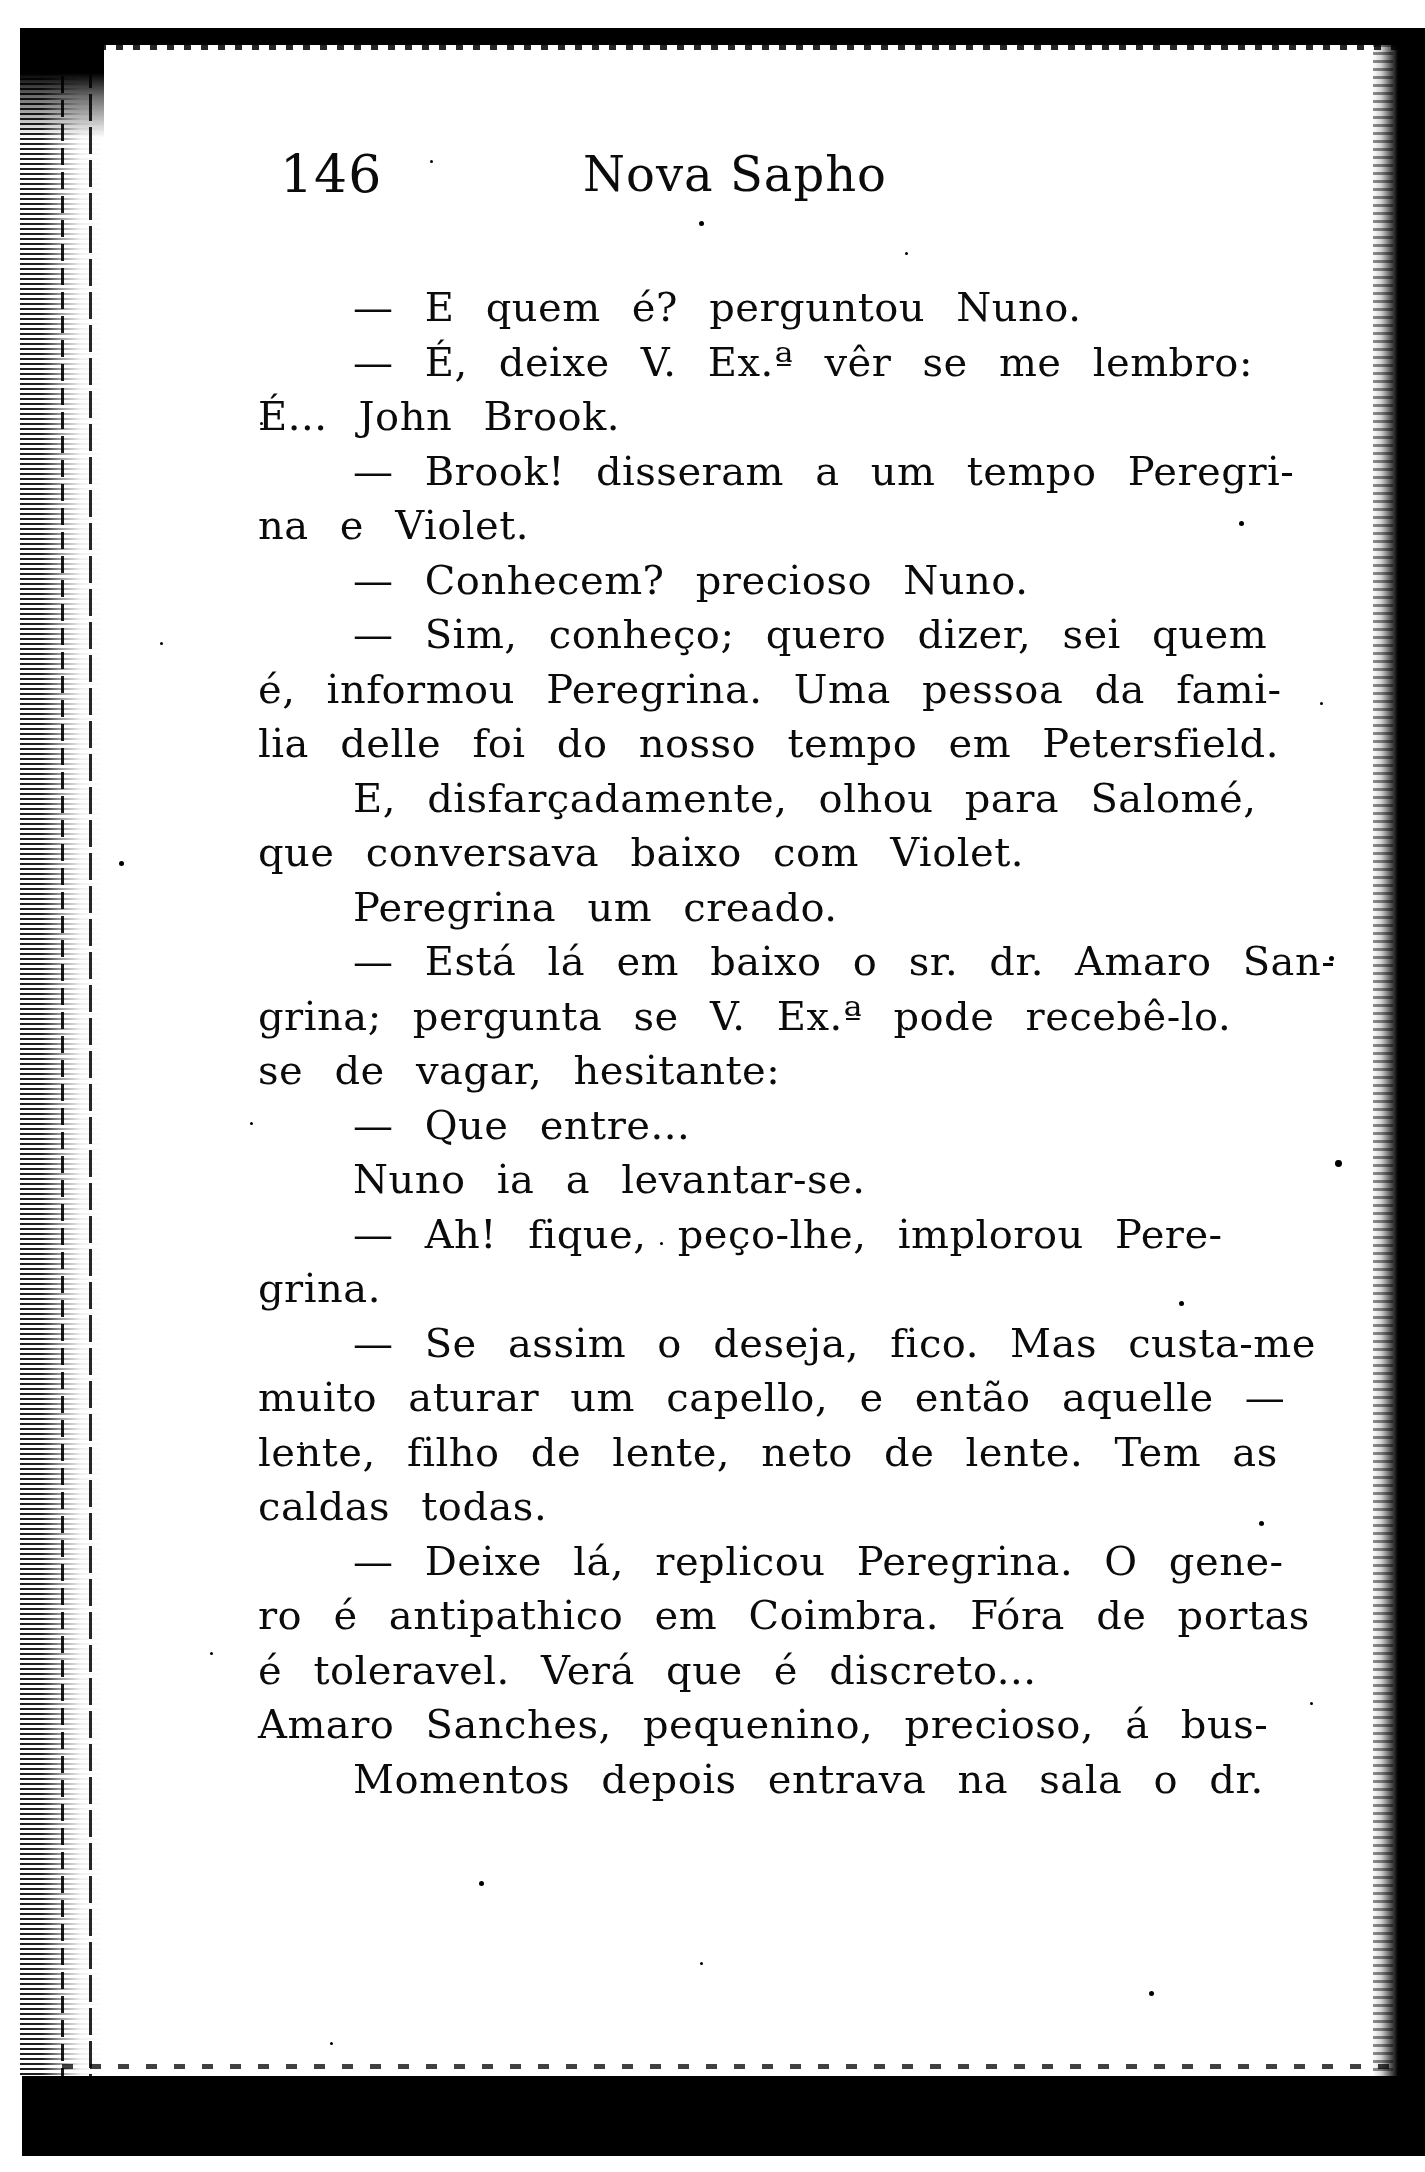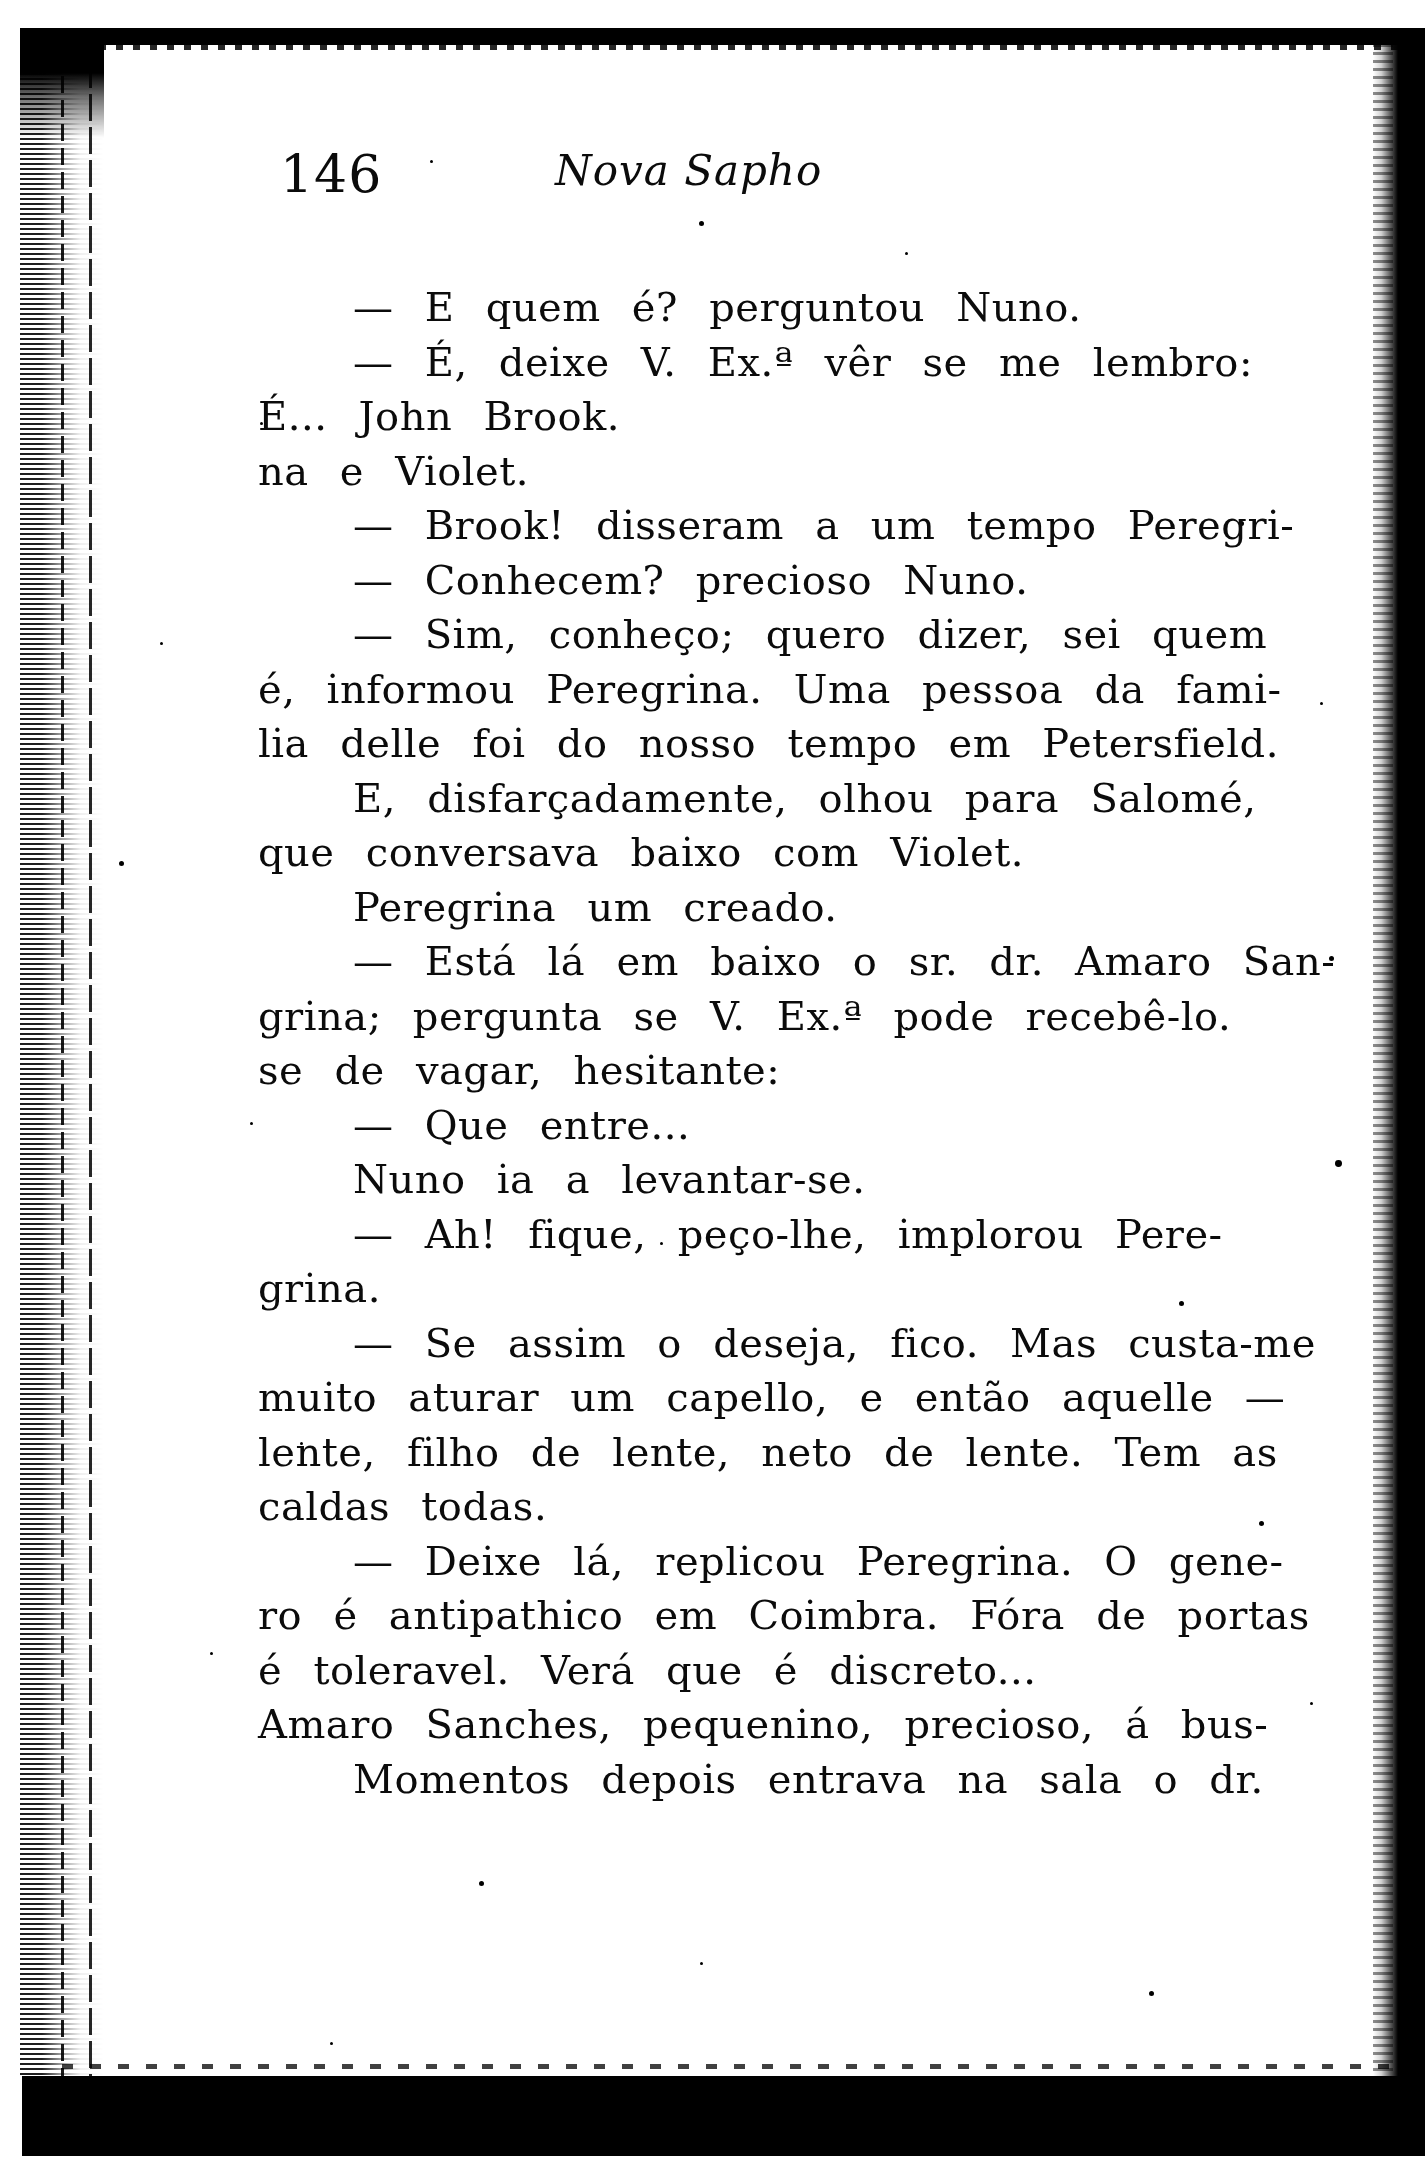--- a/index.html
+++ b/index.html
@@ -80,21 +80,21 @@
       270px 1802px 0 0 #000,   720px 1832px 0 1px #000, -100px 1882px 0 0 #000
   }
 
   
   .page-number {
     position:absolute; left:280px; top:144px;
     font-size:52px; letter-spacing:1px;
   }
   .running-title {
     position:absolute; left:555px; top:146px; width:360px;
-    text-align:left; font-size:42px; letter-spacing:1px;font-style:italic;
+    text-align:center; font-size:48px; letter-spacing:1px;
   }
 
   
   .body-text {
     position:absolute; left:258px; top:244px; width:1000px;
     font-size:40px; line-height:54.5px;
     word-spacing:18px; letter-spacing:0.5px;margin-top:36px;
   }
   .line { white-space:nowrap; height:54.5px; }
   .line.indent { padding-left:95px; }
@@ -116,22 +116,22 @@
   <div class="scan-bottom-bar"></div>
   <div class="specks"></div>
 
   <div class="page-number">146</div>
   <div class="running-title">Nova Sapho</div>
 
   <div class="body-text">
     <div class="line indent">— E quem é? perguntou Nuno.</div>
     <div class="line indent">— É, deixe V. Ex.ª vêr se me lembro:</div>
     <div class="line">É... John Brook.</div>
+    <div class="line indent">— Brook! disseram a um tempo Peregri-</div>
     <div class="line">na e Violet.</div>
-    <div class="line indent">— Brook! disseram a um tempo Peregri-</div>
     <div class="line indent">— Conhecem? precioso Nuno.</div>
     <div class="line indent">— Sim, conheço; quero dizer, sei quem</div>
     <div class="line">é, informou Peregrina. Uma pessoa da fami-</div>
     <div class="line">lia delle foi do nosso tempo em Petersfield.</div>
     <div class="line indent">E, disfarçadamente, olhou para Salomé,</div>
     <div class="line">que conversava baixo com Violet.</div>
     <div class="line indent">Peregrina um creado.</div>
     <div class="line indent">— Está lá em baixo o sr. dr. Amaro San-</div>
     <div class="line">grina; pergunta se V. Ex.ª pode recebê-lo.</div>
     <div class="line">se de vagar, hesitante:</div>

